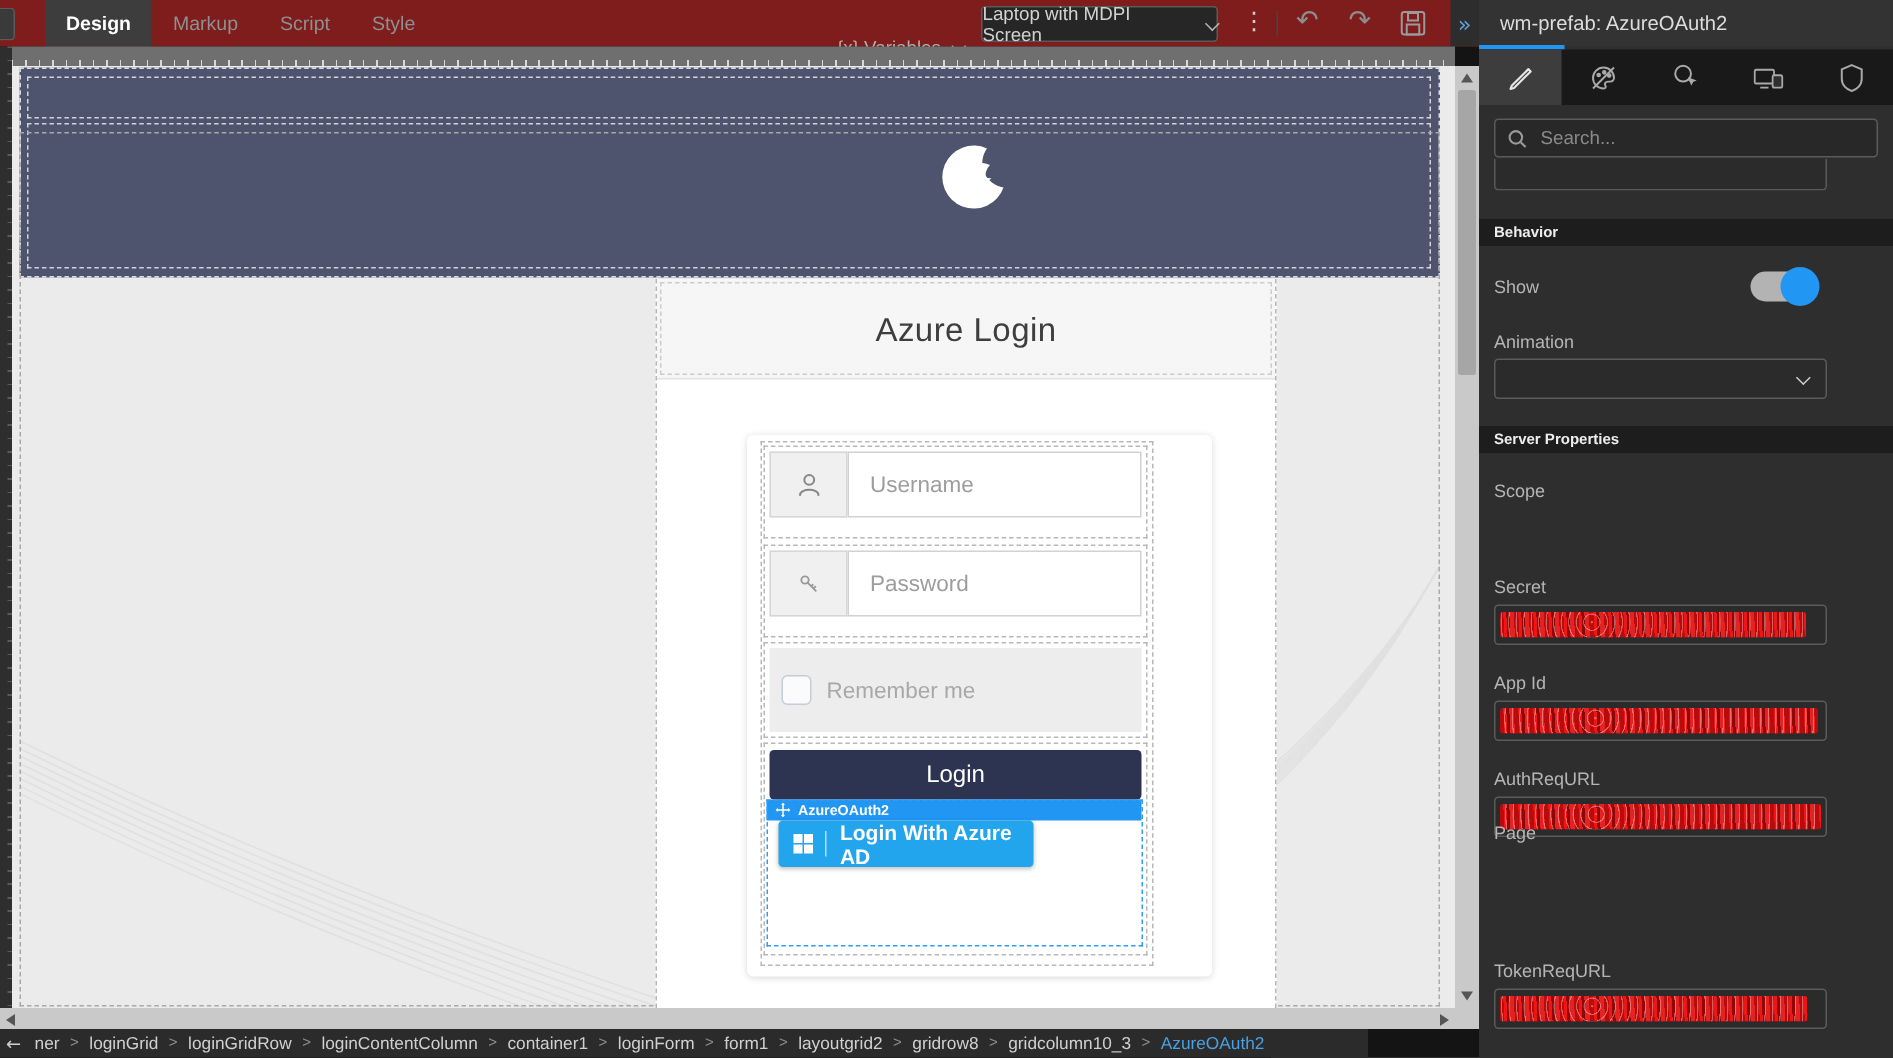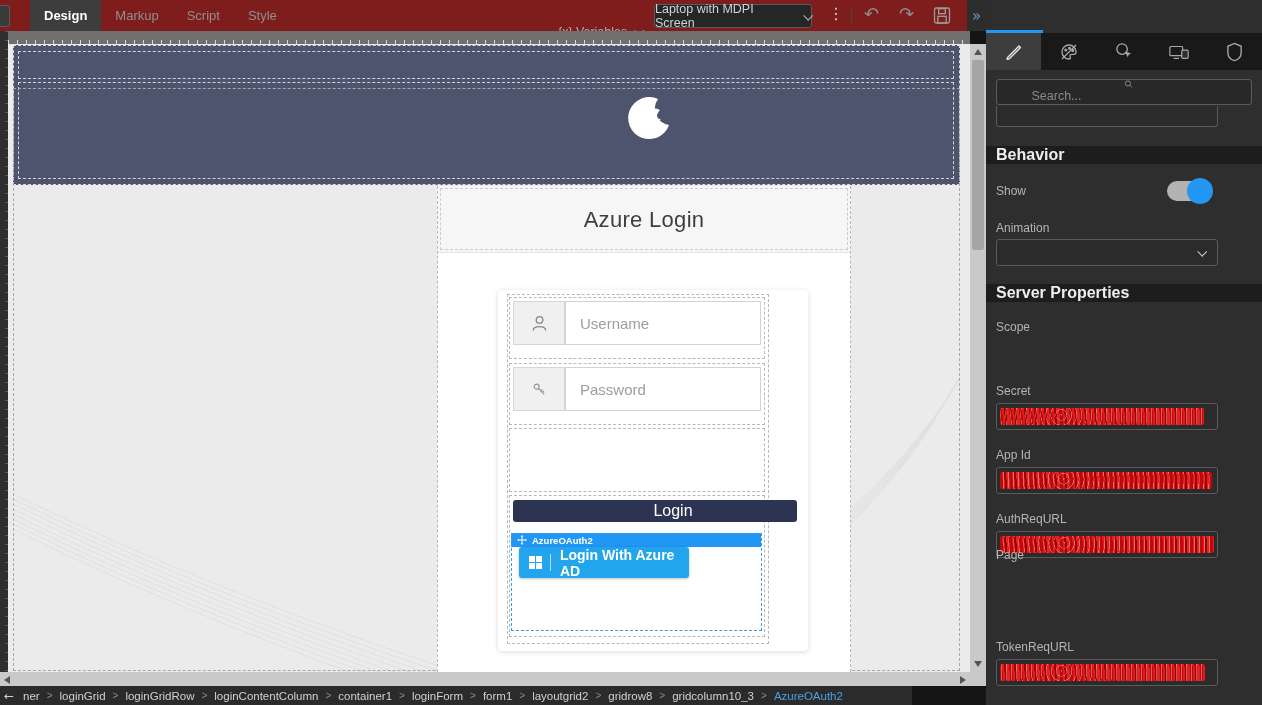--- a/index.html
+++ b/index.html
@@ -53,22 +53,22 @@
       box-shadow:0 1px 5px rgba(0,0,0,.15);}
   .dashed{position:absolute;border:1px dashed #b8b8b8;box-sizing:border-box;}
   .icon-cell{position:absolute;width:52px;height:44px;background:#f0f0f0;border:1px solid #d6d6d6;box-sizing:border-box;
       display:flex;align-items:center;justify-content:center;}
   .txt-input{position:absolute;width:196px;height:44px;border:1px solid #d2d2d2;box-sizing:border-box;background:#fff;
       font-size:15px;color:#555;padding:0 0 0 14px;outline:none;font-family:"Liberation Sans",sans-serif;}
   .txt-input::placeholder{color:#9d9d9d;}
   .remember-block{position:absolute;left:15px;top:142px;width:248px;height:56px;background:#ededed;}
   .checkbox{position:absolute;left:8px;top:18px;width:20px;height:20px;background:#fbfbfb;border:1px solid #c6ccd6;border-radius:4px;box-sizing:border-box;}
   .remember-label{position:absolute;left:38px;top:0;height:56px;display:flex;align-items:center;font-size:15px;color:#a8a8a8;}
-  .login-btn{position:absolute;left:15px;top:210px;width:248px;height:22px;background:#2d3452;border-radius:3px;
-      display:flex;align-items:center;justify-content:center;color:#fff;font-size:16px;padding-left:36px;}
+  .login-btn{position:absolute;left:15px;top:210px;width:248px;height:33px;background:#2d3452;border-radius:3px;
+      display:flex;align-items:center;justify-content:center;color:#fff;font-size:16px;}
   .prefab-bar{position:absolute;left:13px;top:243px;width:250px;height:14px;background:#2196f3;display:flex;align-items:center;
       color:#fff;font-size:9.5px;font-weight:bold;}
   .select-outline{position:absolute;left:13px;top:243px;width:251px;height:98px;border:1px dashed #2e9df3;box-sizing:border-box;pointer-events:none;}
   .azure-btn{position:absolute;left:21px;top:257px;width:170px;height:31px;background:#22a5ec;border-radius:3px;
       box-shadow:0 1px 3px rgba(0,0,0,.25);display:flex;align-items:center;color:#fff;font-size:14px;font-weight:bold;}
   .winlogo{display:grid;grid-template-columns:6px 6px;grid-template-rows:6px 6px;gap:1px;margin:0 8px 0 10px;}
   .winlogo i{background:#fff;display:block;}
   .azure-div{width:1px;height:17px;background:rgba(255,255,255,.65);margin-right:9px;}
 
   
@@ -88,28 +88,28 @@
 
   
   .panel{left:986px;top:0;width:276px;height:705px;background:#2e2e2e;}
   .panel-header{position:absolute;left:0;top:0;width:276px;height:31px;background:#333;display:flex;align-items:center;
       font-size:13.5px;color:#dcdcdc;padding-left:14px;box-sizing:border-box;}
   .active-underline{position:absolute;left:0;top:30px;width:57px;height:3px;background:#2196f3;}
   .tabstrip{position:absolute;left:0;top:33px;width:276px;height:37px;background:#191919;display:flex;}
   .ptab{width:55.2px;height:37px;display:flex;align-items:center;justify-content:center;}
   .ptab.active{background:#3d3d3d;}
   .searchbox{position:absolute;left:10px;top:79px;width:256px;height:26px;background:#282828;border:1px solid #5b5b5b;border-radius:3px;
-      box-sizing:border-box;display:flex;align-items:center;padding-left:8px;flex-direction:column;}
+      box-sizing:border-box;display:flex;align-items:center;padding-left:8px;}
   .searchbox input{background:transparent;border:none;outline:none;color:#cfcfcf;font-size:12.5px;width:200px;margin-left:7px;
       font-family:"Liberation Sans",sans-serif;}
   .searchbox input::placeholder{color:#8a8a8a;}
   .partial-input{position:absolute;left:10px;top:106px;width:222px;height:21px;border:1px solid #5a5a5a;border-top:none;
       border-radius:0 0 3px 3px;box-sizing:border-box;background:#2b2b2b;}
   .band{position:absolute;left:0;width:276px;height:18px;background:#1d1d1d;display:flex;align-items:center;
-      padding-left:10px;box-sizing:border-box;font-size:16px;font-weight:bold;color:#ededed;}
+      padding-left:10px;box-sizing:border-box;font-size:10px;font-weight:bold;color:#ededed;}
   .fld-label{position:absolute;left:10px;font-size:12px;color:#b5b5b5;}
   .fld-input{position:absolute;left:10px;width:222px;height:27px;background:#2b2b2b;border:1px solid #5b5b5b;border-radius:3px;
       box-sizing:border-box;color:#e6e6e6;font-size:12.5px;padding-left:10px;outline:none;font-family:"Liberation Sans",sans-serif;}
   .fld-box{position:absolute;left:10px;width:222px;height:27px;background:#2b2b2b;border:1px solid #5b5b5b;border-radius:3px;
       box-sizing:border-box;}
   .redact{position:absolute;left:3px;top:4px;height:17px;border-radius:2px;
       background:
         repeating-radial-gradient(circle at 30% 40%, rgba(255,255,255,.35) 0 .6px, transparent 1px 5px),
         repeating-linear-gradient(87deg,#b80c0c 0 3px,#f01414 3px 5px,#8e0606 5px 7px,#e42222 7px 10px),
         repeating-linear-gradient(-5deg, rgba(60,0,0,.5) 0 2px, transparent 2px 6px);
@@ -223,20 +223,24 @@
           <div class="dashed" style="left:11px;top:73px;width:256px;height:62px;"></div>
           <div class="icon-cell" style="left:15px;top:77px;">
             <svg width="17" height="17" viewBox="0 0 18 18" fill="none" stroke="#999" stroke-width="1.3">
               <circle cx="6" cy="6" r="2.6"></circle>
               <path d="M8 8 L14 14 M12 12 L13.6 10.4 M10.4 10.4 L11.8 9"></path>
             </svg>
           </div>
           <input class="txt-input" style="left: 67px; top: 77px;" placeholder="Password">
 
           <div class="dashed" style="left:11px;top:138px;width:256px;height:64px;"></div>
+          <div class="remember-block">
+            <div class="checkbox"></div>
+            <div class="remember-label">Remember me</div>
+          </div>
 
           <div class="dashed" style="left:11px;top:205px;width:256px;height:142px;"></div>
           <div class="login-btn">
             <span>Login</span>
           </div>
 
           <div class="prefab-bar">
             <span style="margin:0 5px 0 6px;display:inline-flex;">
               <svg width="10" height="10" viewBox="0 0 12 12">
                 <g stroke="#fff" stroke-width="1.2">
@@ -298,20 +302,23 @@
     <span class="bc-item">layoutgrid2</span>
     <span class="bc-sep">&gt;</span>
     <span class="bc-item">gridrow8</span>
     <span class="bc-sep">&gt;</span>
     <span class="bc-item">gridcolumn10_3</span>
     <span class="bc-sep">&gt;</span>
     <span class="bc-item active">AzureOAuth2</span>
   </div>
 
   <div class="abs panel">
+    <div class="panel-header">
+      <span>wm-prefab: AzureOAuth2</span>
+    </div>
     <div class="active-underline"></div>
 
     <div class="tabstrip">
       <div class="ptab active">
         <svg width="19" height="19" viewBox="0 0 20 20" fill="none" stroke="#e6e6e6" stroke-width="1.5" stroke-linejoin="round">
           <path d="M4 16 L13.2 6.8 l2.5-2.5 1.6 1.6 -2.5 2.5 L5.6 17.6 3.2 18.2 Z"></path>
         </svg>
       </div>
       <div class="ptab">
         <svg width="20" height="20" viewBox="0 0 20 20" fill="none" stroke="#a9a9a9" stroke-width="1.3">

